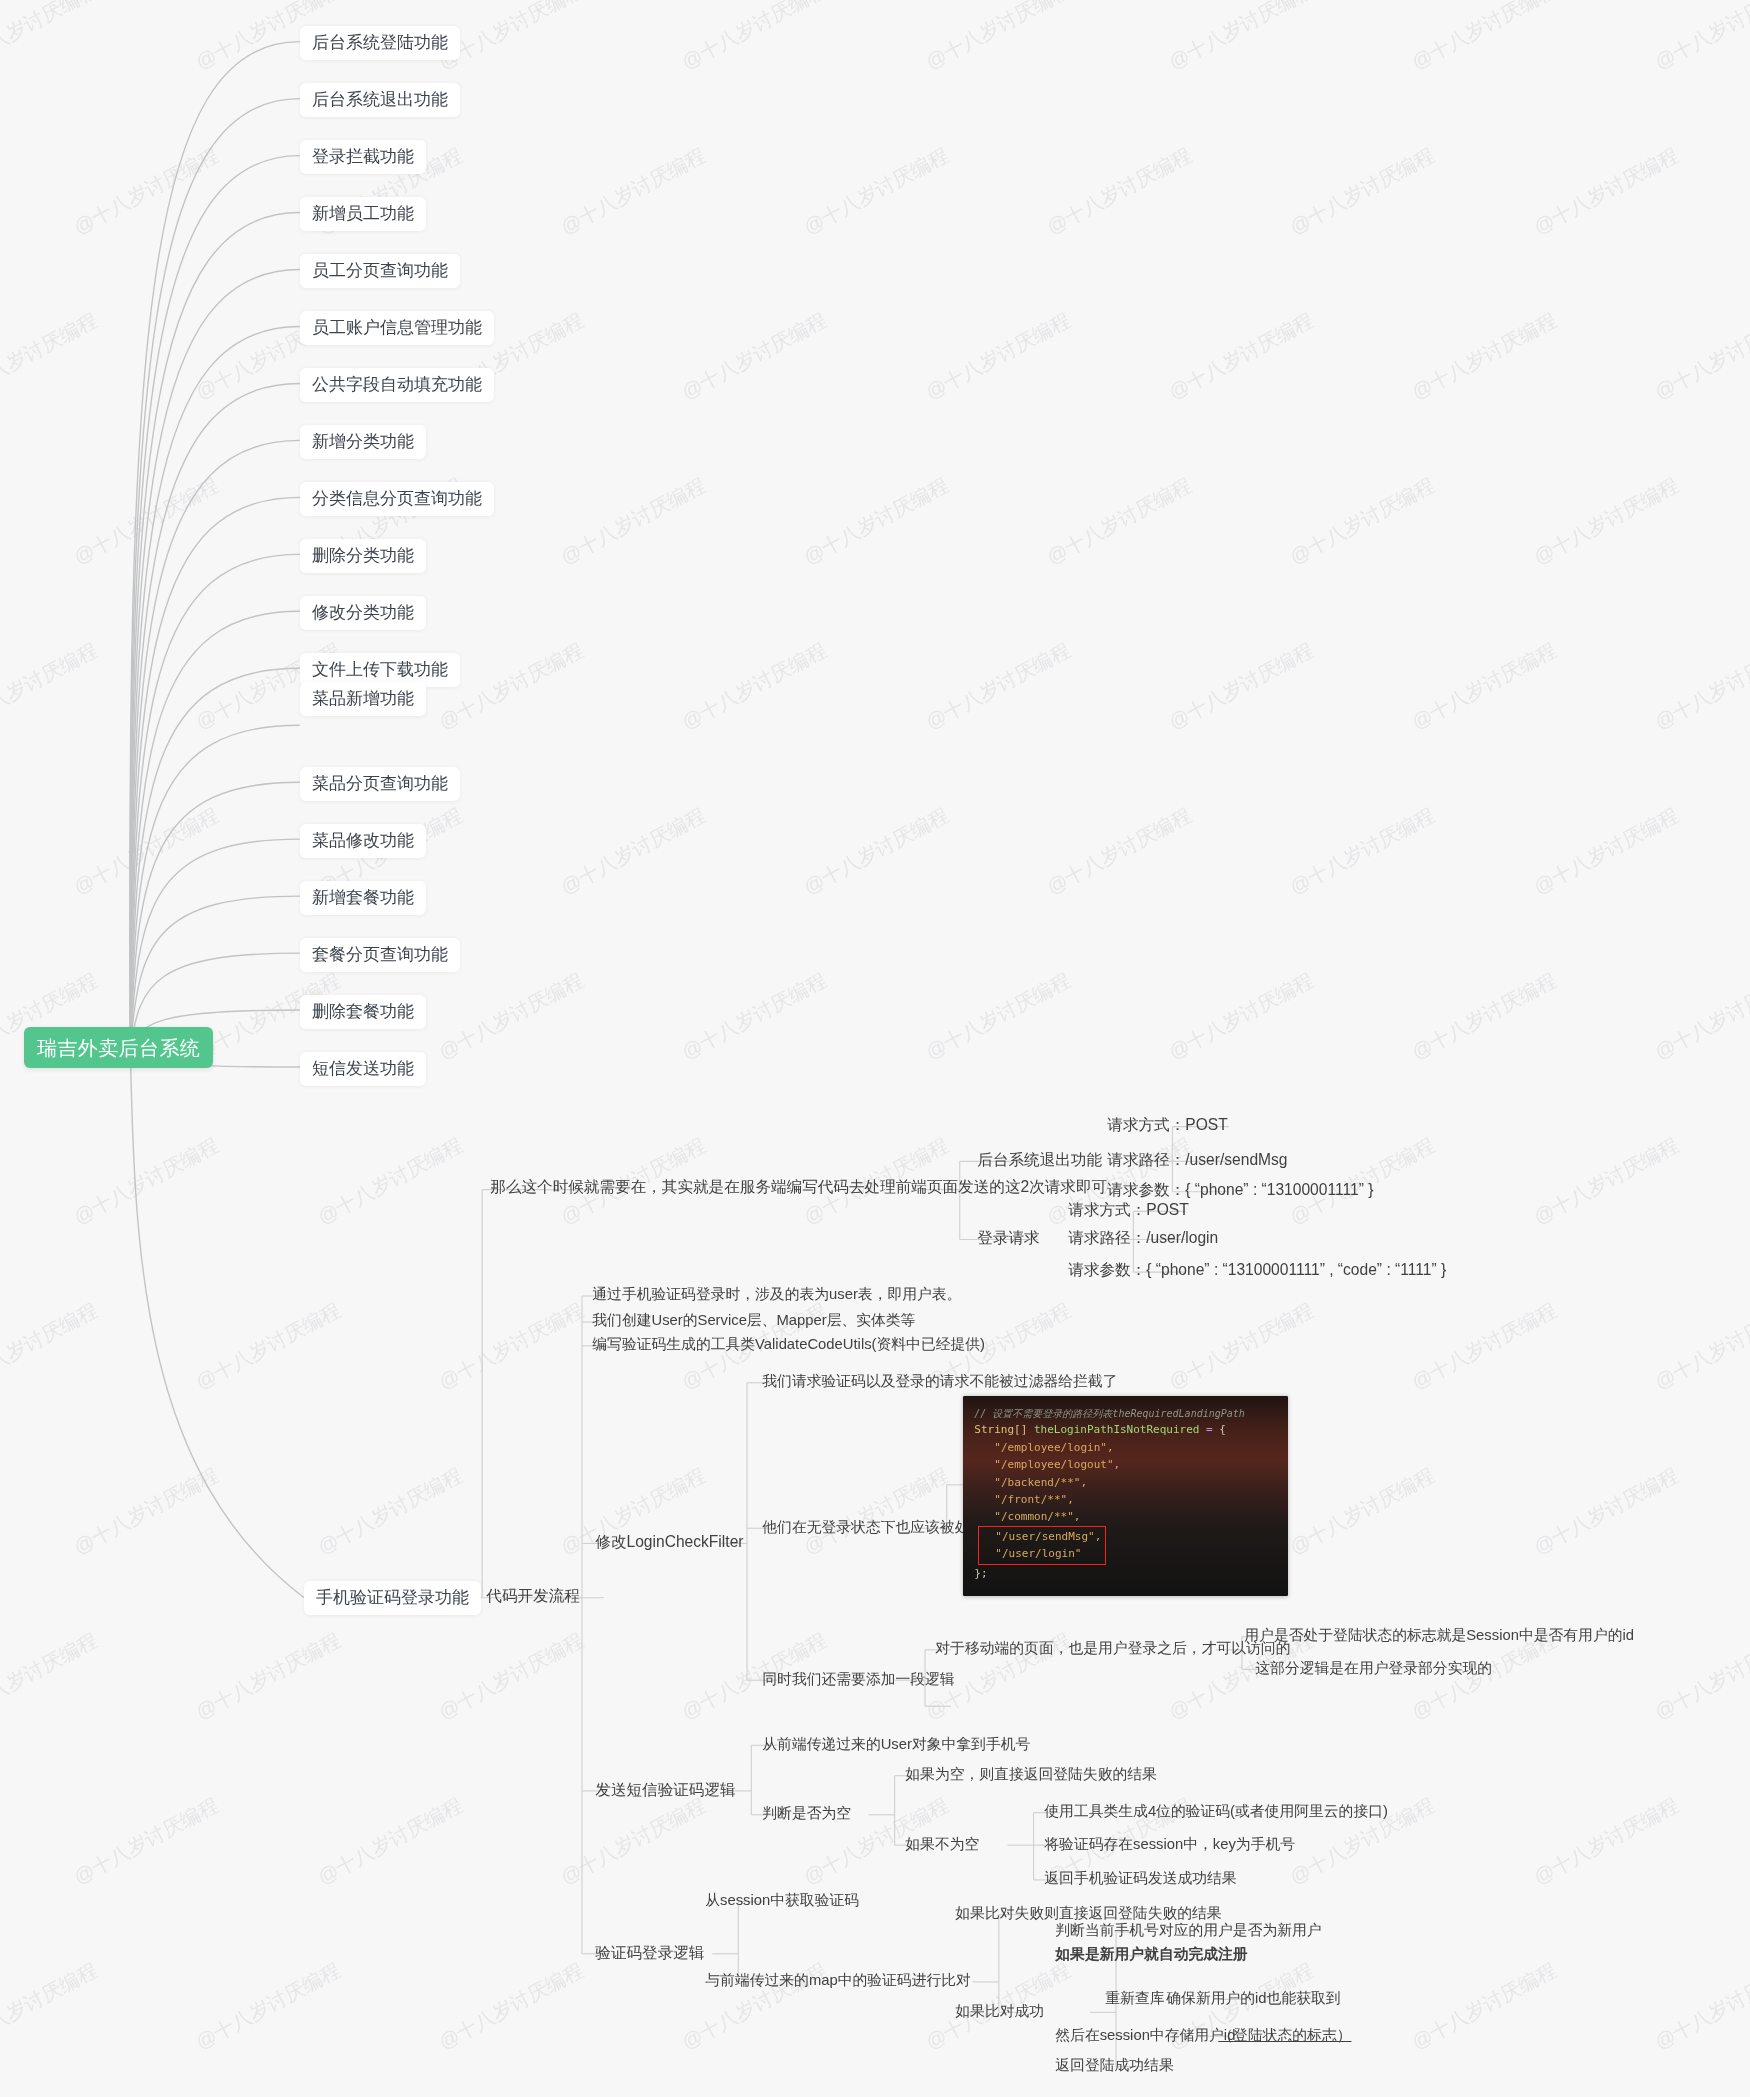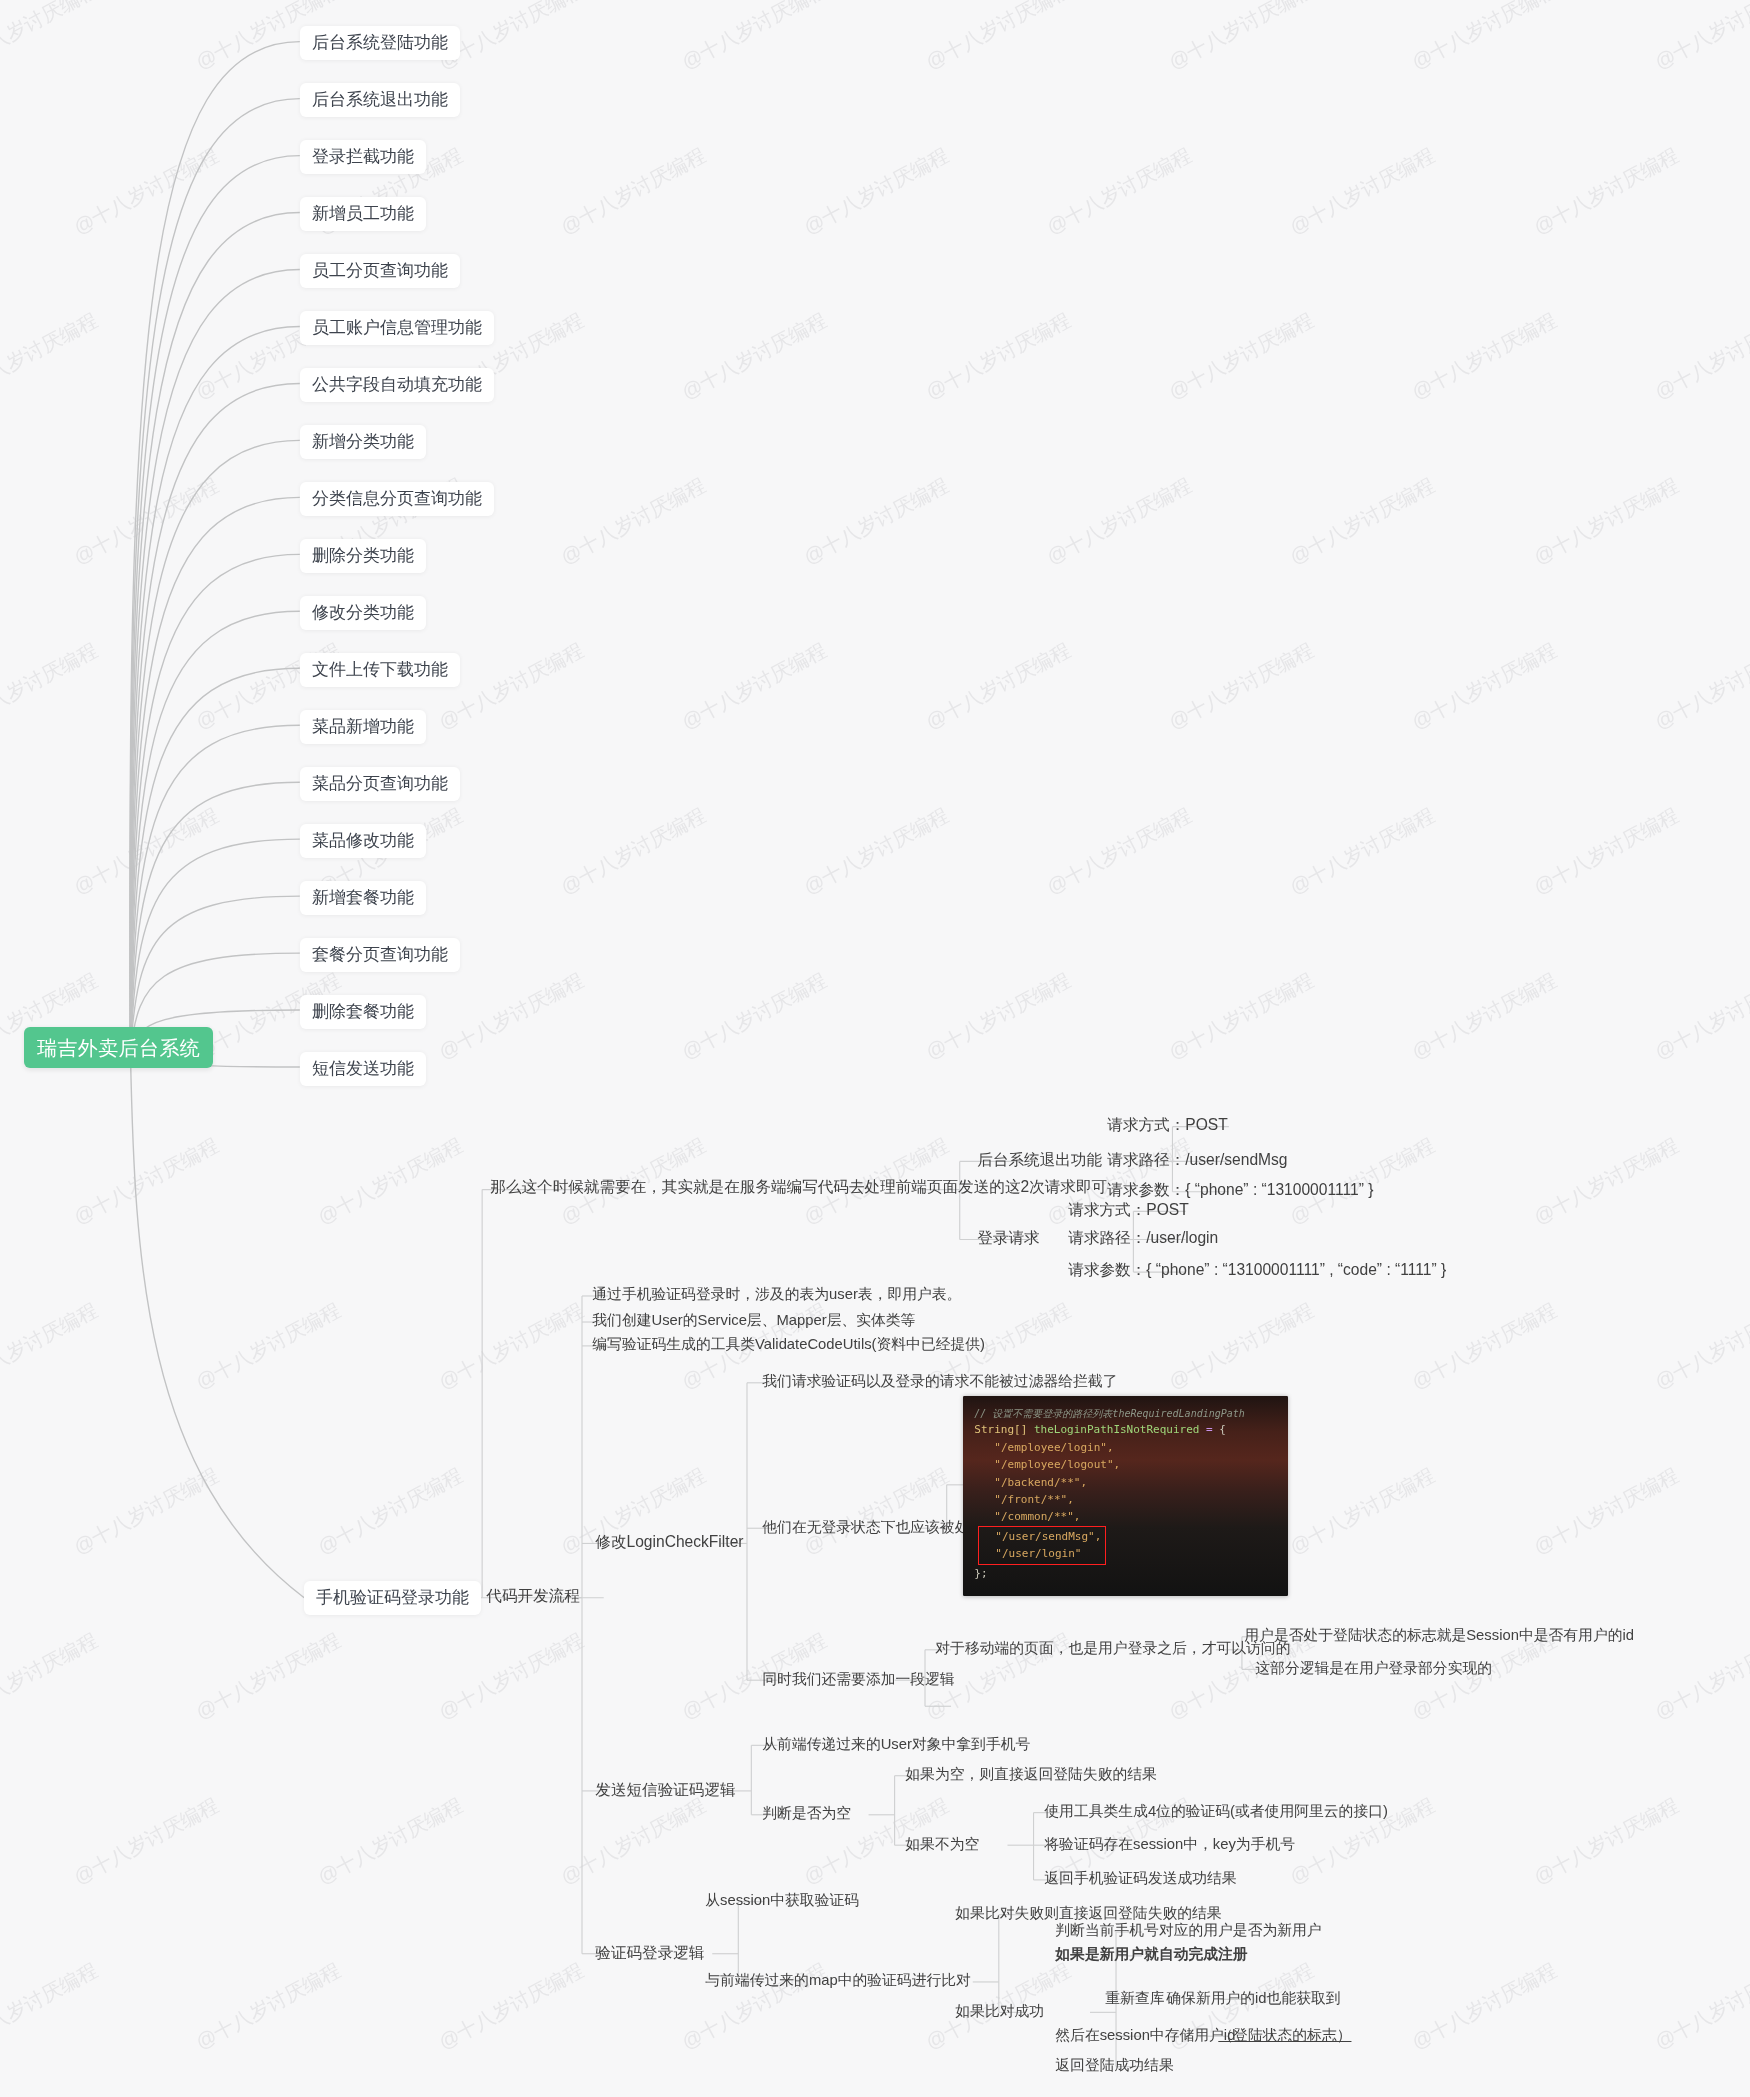--- a/index.html
+++ b/index.html
@@ -372,21 +372,21 @@
       </div>
       <div class="node card" style="left: 300px; top: 539px;">
         <span>删除分类功能</span>
       </div>
       <div class="node card" style="left: 300px; top: 596px;">
         <span>修改分类功能</span>
       </div>
       <div class="node card" style="left: 300px; top: 653px;">
         <span>文件上传下载功能</span>
       </div>
-      <div class="node card" style="left: 300px; top: 710px;">
+      <div class="node card" style="left: 300px; top: 682px;">
         <span>菜品新增功能</span>
       </div>
       <div class="node card" style="left: 300px; top: 767px;">
         <span>菜品分页查询功能</span>
       </div>
       <div class="node card" style="left: 300px; top: 824px;">
         <span>菜品修改功能</span>
       </div>
       <div class="node card" style="left: 300px; top: 881px;">
         <span>新增套餐功能</span>

